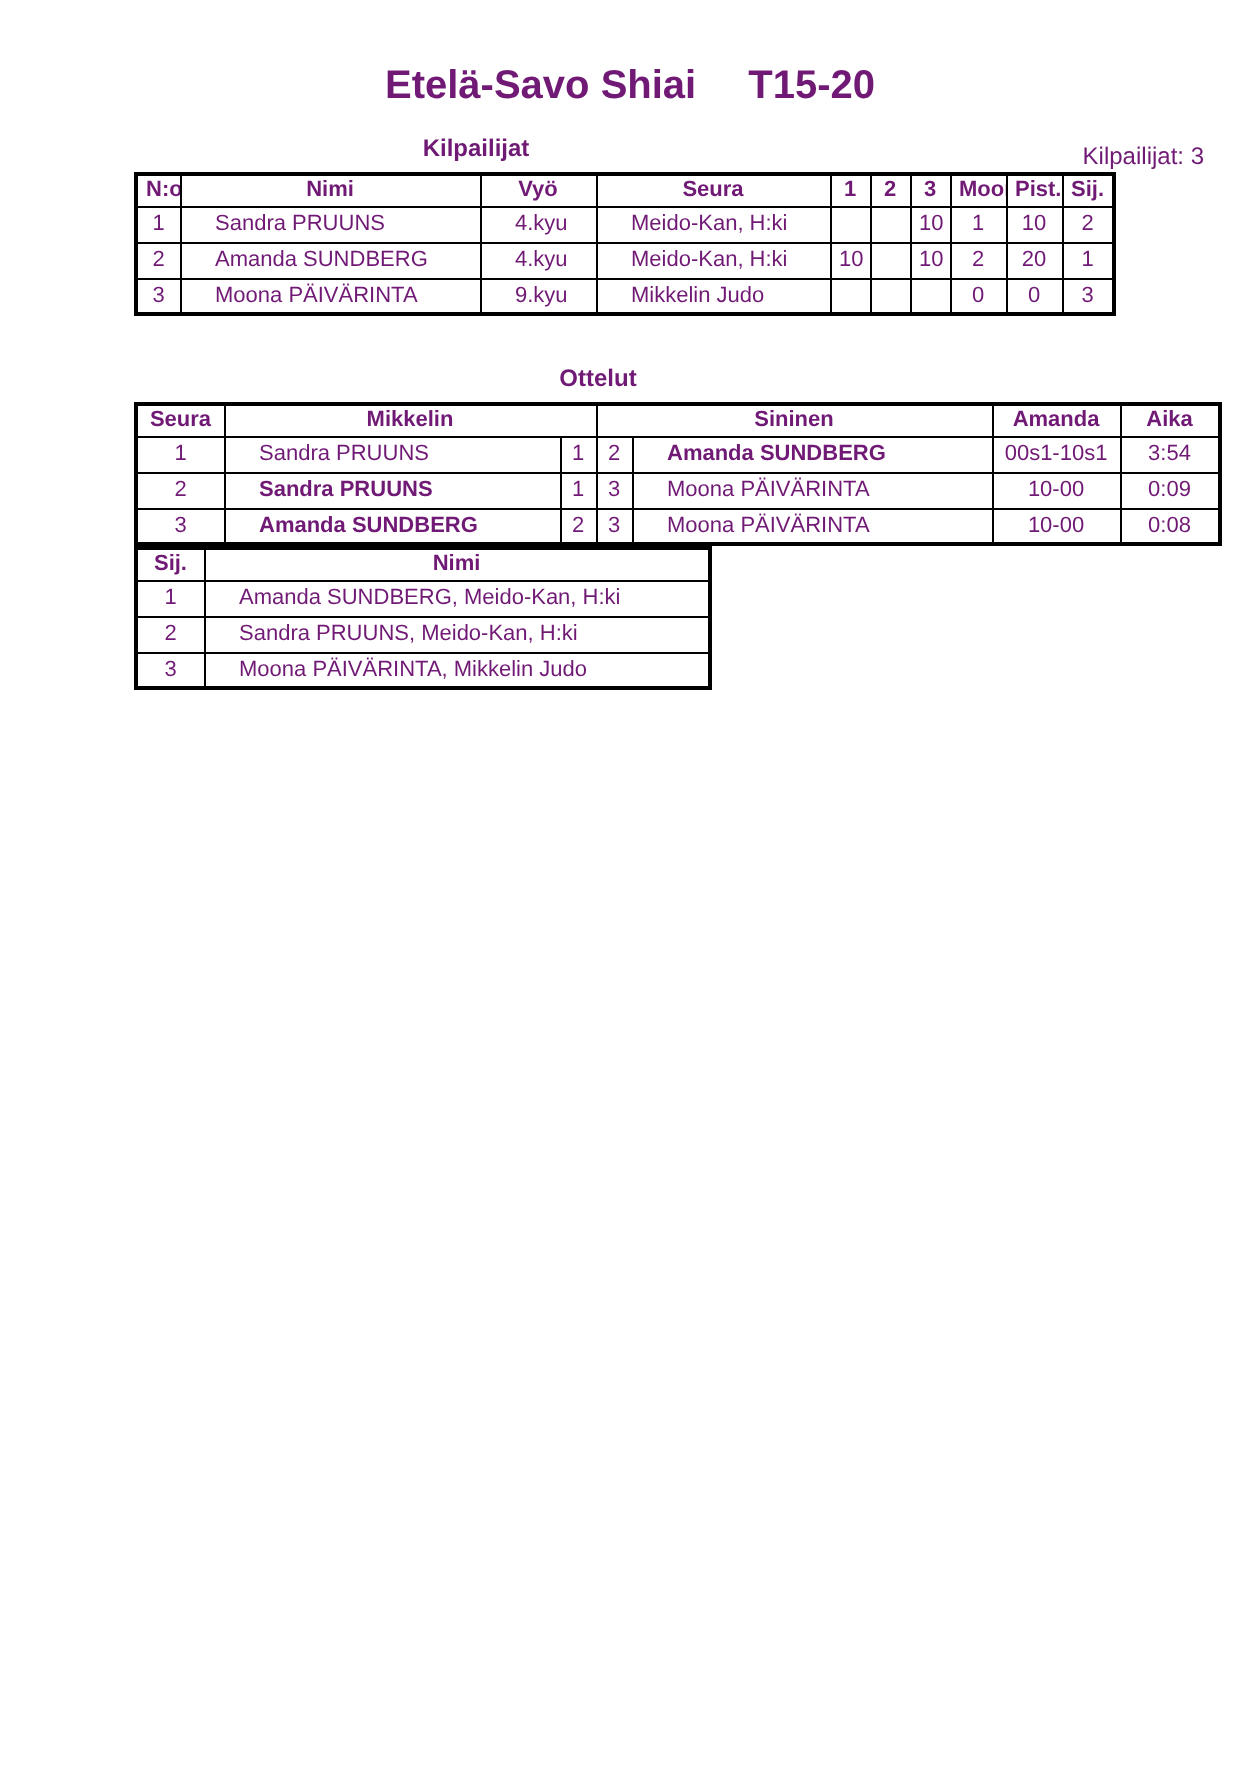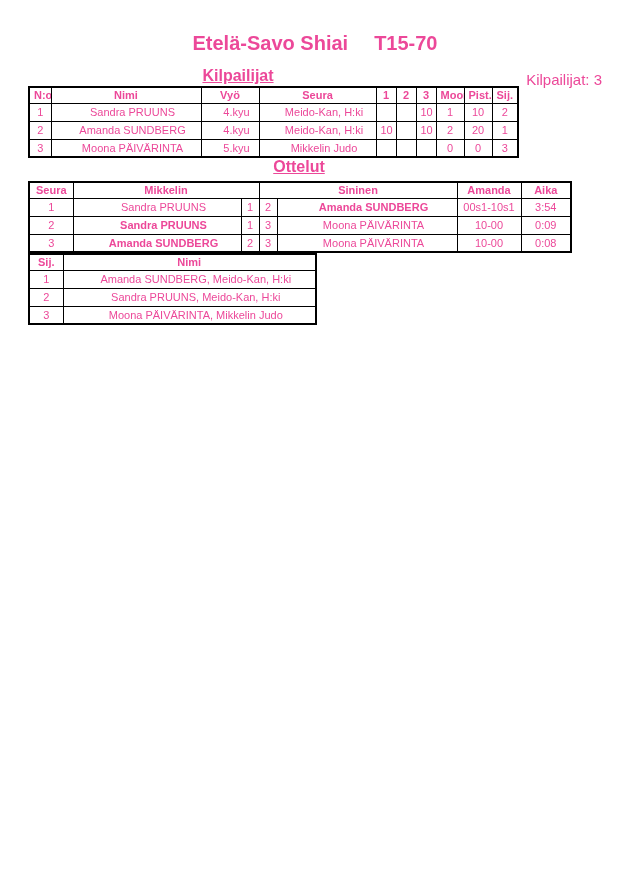--- a/index.html
+++ b/index.html
@@ -5,21 +5,21 @@
   html, body {
     margin: 0;
     padding: 0;
     background: #ffffff;
   }
   .page {
     width: 630px;
     height: 891px;
     box-sizing: border-box;
     background: #ffffff;
-    color: #ec4899;
+    color: #701a75;
     font-family: "Liberation Sans", sans-serif;
     position: relative;
     padding: 30px 28px 0 28px;
     overflow: hidden;
   }
   .title {
     display: flex;
     justify-content: center;
     align-items: baseline;
     gap: 26px;
@@ -28,79 +28,80 @@
     margin: 2px 0 12px 0;
     white-space: nowrap;
   }
   .subhead-row {
     position: relative;
     height: 16px;
     margin-bottom: 3px;
   }
   .section-title {
     font-weight: bold;
-    font-size: 16px;
-    text-decoration: underline;
+    font-size: 12px;
   }
   .st-competitors {
     width: 420px;
     text-align: center;
   }
   .count {
     position: absolute;
     right: 0;
     top: 4px;
-    font-size: 15px;
+    font-size: 12px;
     font-weight: normal;
   }
   table {
     border-collapse: collapse;
     table-layout: fixed;
     border: 2px solid #000;
+    margin-left: 39px;
   }
   th, td {
     border: 1px solid #000;
     font-size: 11px;
     padding: 0 4px;
     height: 18px;
     overflow: hidden;
     white-space: nowrap;
     box-sizing: border-box;
   }
   thead th {
     height: 16px;
     font-weight: bold;
     text-align: center;
   }
   .t1 { width: 489px; }
   .t2 { width: 542px; }
   .t3 { width: 287px; }
-  .l { text-align: center; padding-left: 17px; }
+  .l { text-align: left; padding-left: 17px; }
   .c { text-align: center; }
   .win { font-weight: bold; }
   .st-matches {
     width: 542px;
     text-align: center;
+    margin-top: 24px;
     margin-bottom: 5px;
   }
   .st-results {
     width: 287px;
     text-align: center;
     margin-top: 24px;
     margin-bottom: 5px;
   }
 </style>
 </head>
 <body>
 
 <div class="page">
 
   <h1 class="title">
     <span>Etelä-Savo Shiai</span>
-    <span>T15-70</span>
+    <span>T15-20</span>
   </h1>
 
   <div class="subhead-row">
     <div class="section-title st-competitors">Kilpailijat</div>
     <div class="count">Kilpailijat: 3</div>
   </div>
 
   <table class="t1">
     <colgroup>
       <col style="width:22px">
@@ -149,21 +150,21 @@
         <td class="c">10</td>
         <td class="c"></td>
         <td class="c">10</td>
         <td class="c">2</td>
         <td class="c">20</td>
         <td class="c">1</td>
       </tr>
       <tr>
         <td class="c">3</td>
         <td class="l">Moona PÄIVÄRINTA</td>
-        <td class="l">5.kyu</td>
+        <td class="l">9.kyu</td>
         <td class="l">Mikkelin Judo</td>
         <td class="c"></td>
         <td class="c"></td>
         <td class="c"></td>
         <td class="c">0</td>
         <td class="c">0</td>
         <td class="c">3</td>
       </tr>
     </tbody>
   </table>

